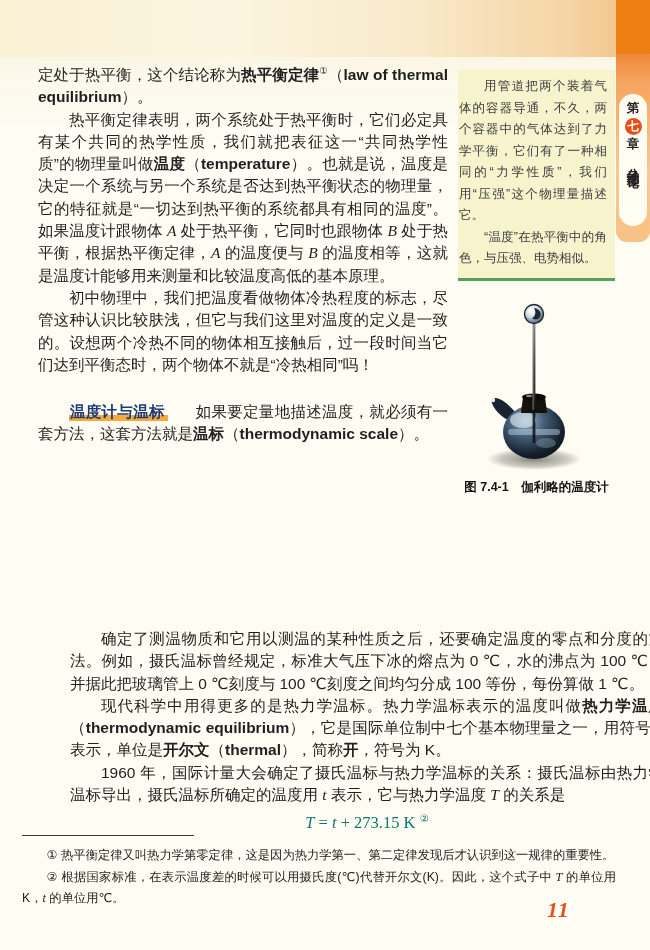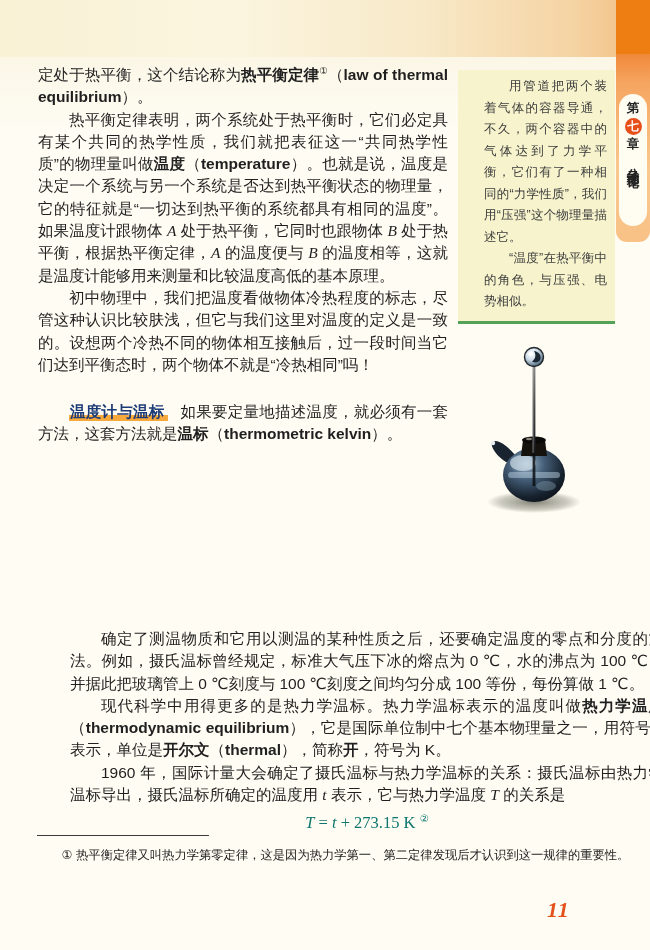--- a/index.html
+++ b/index.html
@@ -55,46 +55,46 @@
     text-align:justify;
   }
   .indent{text-indent:2em;}
   .gap-top{margin-top:25px;}
   .rb{font-weight:700;}
   .ri{font-style:italic;font-family:"Liberation Serif","DejaVu Serif",serif;}
   sup{font-size:0.62em;vertical-align:super;line-height:0;}
   .heading{
     font-weight:700;color:var(--heading-navy);
     background:linear-gradient(180deg,rgba(0,0,0,0) 62%,var(--heading-highlight) 62%,var(--heading-highlight) 97%,rgba(0,0,0,0) 97%);
-    padding:0 3px 2px 1px;margin-right:13px;
+    padding:0 3px 2px 1px;margin-right:28px;
   }
 
   .full-col{position:absolute;left:38px;top:628px;width:594px;margin-left:32px;}
   .formula{
     text-align:center;font-size:16.5px;color:#0f766e;margin-top:7px;
     font-family:"Liberation Serif","DejaVu Serif",serif;
   }
 
-  .footer{position:absolute;left:37px;top:835px;width:594px;}
+  .footer{position:absolute;left:22px;top:835px;width:594px;}
   .divider{width:172px;border-top:1.6px solid #3a3a3a;margin:0 0 9px 0;}
   .footnote{
     margin:0;font-size:12.3px;line-height:21.5px;color:#222;
     text-align:justify;text-indent:2em;
   }
 
   .page-number{
     position:absolute;top:897px;left:547px;
     font-size:22px;font-weight:700;font-style:italic;color:var(--page-number);
     font-family:"Liberation Serif","DejaVu Serif",serif;letter-spacing:1px;
   }
 
   .sidebar{position:absolute;left:458px;top:70px;width:157px;}
   .note-box{
     background:var(--note-bg);border-bottom:3px solid var(--note-border);
-    padding:6px 8px 8px 26px;box-sizing:border-box;
+    padding:6px 8px 8px 1px;box-sizing:border-box;
   }
   .note-para{
     margin:0;font-size:12.5px;line-height:21.5px;color:#3c3c3c;
     text-indent:2em;text-align:justify;
   }
   .figure{margin-top:20px;text-align:center;}
   .figure svg{display:block;margin:0 auto;}
   .figure-caption{font-size:12.5px;font-weight:700;color:#141414;margin-top:6px;}
 </style>
 </head>
@@ -108,21 +108,21 @@
   <span class="pill-char">第</span>
   <span class="pill-circle">七</span>
   <span class="pill-char">章</span>
   <div class="pill-title">分子动理论</div>
 </div>
 
 <div class="main-col">
   <p class="para"><span>定处于热平衡，这个结论称为</span><span class="rb">热平衡定律</span><sup>①</sup><span>（</span><span class="rb">law of thermal equilibrium</span><span>）。</span></p>
   <p class="para indent"><span>热平衡定律表明，两个系统处于热平衡时，它们必定具有某个共同的热学性质，我们就把表征这一“共同热学性质”的物理量叫做</span><span class="rb">温度</span><span>（</span><span class="rb">temperature</span><span>）。也就是说，温度是决定一个系统与另一个系统是否达到热平衡状态的物理量，它的特征就是“一切达到热平衡的系统都具有相同的温度”。如果温度计跟物体 </span><span class="ri">A</span><span> 处于热平衡，它同时也跟物体 </span><span class="ri">B</span><span> 处于热平衡，根据热平衡定律，</span><span class="ri">A</span><span> 的温度便与 </span><span class="ri">B</span><span> 的温度相等，这就是温度计能够用来测量和比较温度高低的基本原理。</span></p>
   <p class="para indent"><span>初中物理中，我们把温度看做物体冷热程度的标志，尽管这种认识比较肤浅，但它与我们这里对温度的定义是一致的。设想两个冷热不同的物体相互接触后，过一段时间当它们达到平衡态时，两个物体不就是“冷热相同”吗！</span></p>
-  <p class="para indent gap-top"><span class="heading">温度计与温标</span><span><span>如果要定量地描述温度，就必须有一套方法，这套方法就是</span><span class="rb">温标</span><span>（</span><span class="rb">thermometric kelvin</span><span>）。</span></span></p>
+  <p class="para indent gap-top"><span class="heading">温度计与温标</span><span><span>如果要定量地描述温度，就必须有一套方法，这套方法就是</span><span class="rb">温标</span><span>（</span><span class="rb">thermodynamic scale</span><span>）。</span></span></p>
 </div>
 
 <div class="sidebar">
   <div class="note-box">
     <p class="note-para">用管道把两个装着气体的容器导通，不久，两个容器中的气体达到了力学平衡，它们有了一种相同的“力学性质”，我们用“压强”这个物理量描述它。</p>
     <p class="note-para">“温度”在热平衡中的角色，与压强、电势相似。</p>
   </div>
   <div class="figure">
     <svg width="150" height="172" viewBox="0 0 150 172">
       <defs>
@@ -159,28 +159,30 @@
       <path d="M61,96 L83,96 L85,112 L59,112 Z" fill="#15110d"></path>
       <ellipse cx="72" cy="96" rx="12" ry="3.6" fill="#0c0a08"></ellipse>
       <ellipse cx="67" cy="95" rx="3" ry="1.2" fill="#8c857b"></ellipse>
       <rect x="70.6" y="108" width="2.8" height="34" fill="#0a0f14" opacity="0.85"></rect>
       <rect x="70.6" y="21" width="2.8" height="88" fill="url(#tubeG)"></rect>
       <rect x="70.6" y="21" width="0.9" height="88" fill="#cccccc" opacity="0.55"></rect>
       <circle cx="72" cy="13" r="9.5" fill="url(#bulbG)" stroke="#23282d" stroke-width="1.4"></circle>
       <path d="M72,7 C76.5,7.5 79.5,11 78.5,15 C77.5,18.5 73,19.5 70,17.5 C73.5,15 74.5,11 72,7 Z" fill="#1b2733"></path>
       <circle cx="68.5" cy="10" r="2.2" fill="#ffffff" opacity="0.9"></circle>
     </svg>
+    <div class="figure-caption">图 7.4-1　伽利略的温度计</div>
   </div>
 </div>
 
 <div class="full-col">
   <p class="para indent"><span>确定了测温物质和它用以测温的某种性质之后，还要确定温度的零点和分度的方法。例如，摄氏温标曾经规定，标准大气压下冰的熔点为 0 ℃，水的沸点为 100 ℃；并据此把玻璃管上 0 ℃刻度与 100 ℃刻度之间均匀分成 100 等份，每份算做 1 ℃。</span></p>
   <p class="para indent"><span>现代科学中用得更多的是热力学温标。热力学温标表示的温度叫做</span><span class="rb">热力学温度</span><span>（</span><span class="rb">thermodynamic equilibrium</span><span>），它是国际单位制中七个基本物理量之一，用符号 </span><span class="ri">T</span><span> 表示，单位是</span><span class="rb">开尔文</span><span>（</span><span class="rb">thermal</span><span>），简称</span><span class="rb">开</span><span>，符号为 K。</span></p>
   <p class="para indent"><span>1960 年，国际计量大会确定了摄氏温标与热力学温标的关系：摄氏温标由热力学温标导出，摄氏温标所确定的温度用 </span><span class="ri">t</span><span> 表示，它与热力学温度 </span><span class="ri">T</span><span> 的关系是</span></p>
   <div class="formula"><span class="ri">T</span><span> = </span><span class="ri">t</span><span> + 273.15 K </span><sup>②</sup></div>
 </div>
 
 <div class="footer">
   <div class="divider"></div>
   <p class="footnote"><span>① 热平衡定律又叫热力学第零定律，这是因为热力学第一、第二定律发现后才认识到这一规律的重要性。</span></p>
+  <p class="footnote"><span>② 根据国家标准，在表示温度差的时候可以用摄氏度(℃)代替开尔文(K)。因此，这个式子中 </span><span class="ri">T</span><span> 的单位用 K，</span><span class="ri">t</span><span> 的单位用℃。</span></p>
 </div>
 
 <div class="page-number">11</div>
 
 </body></html>

